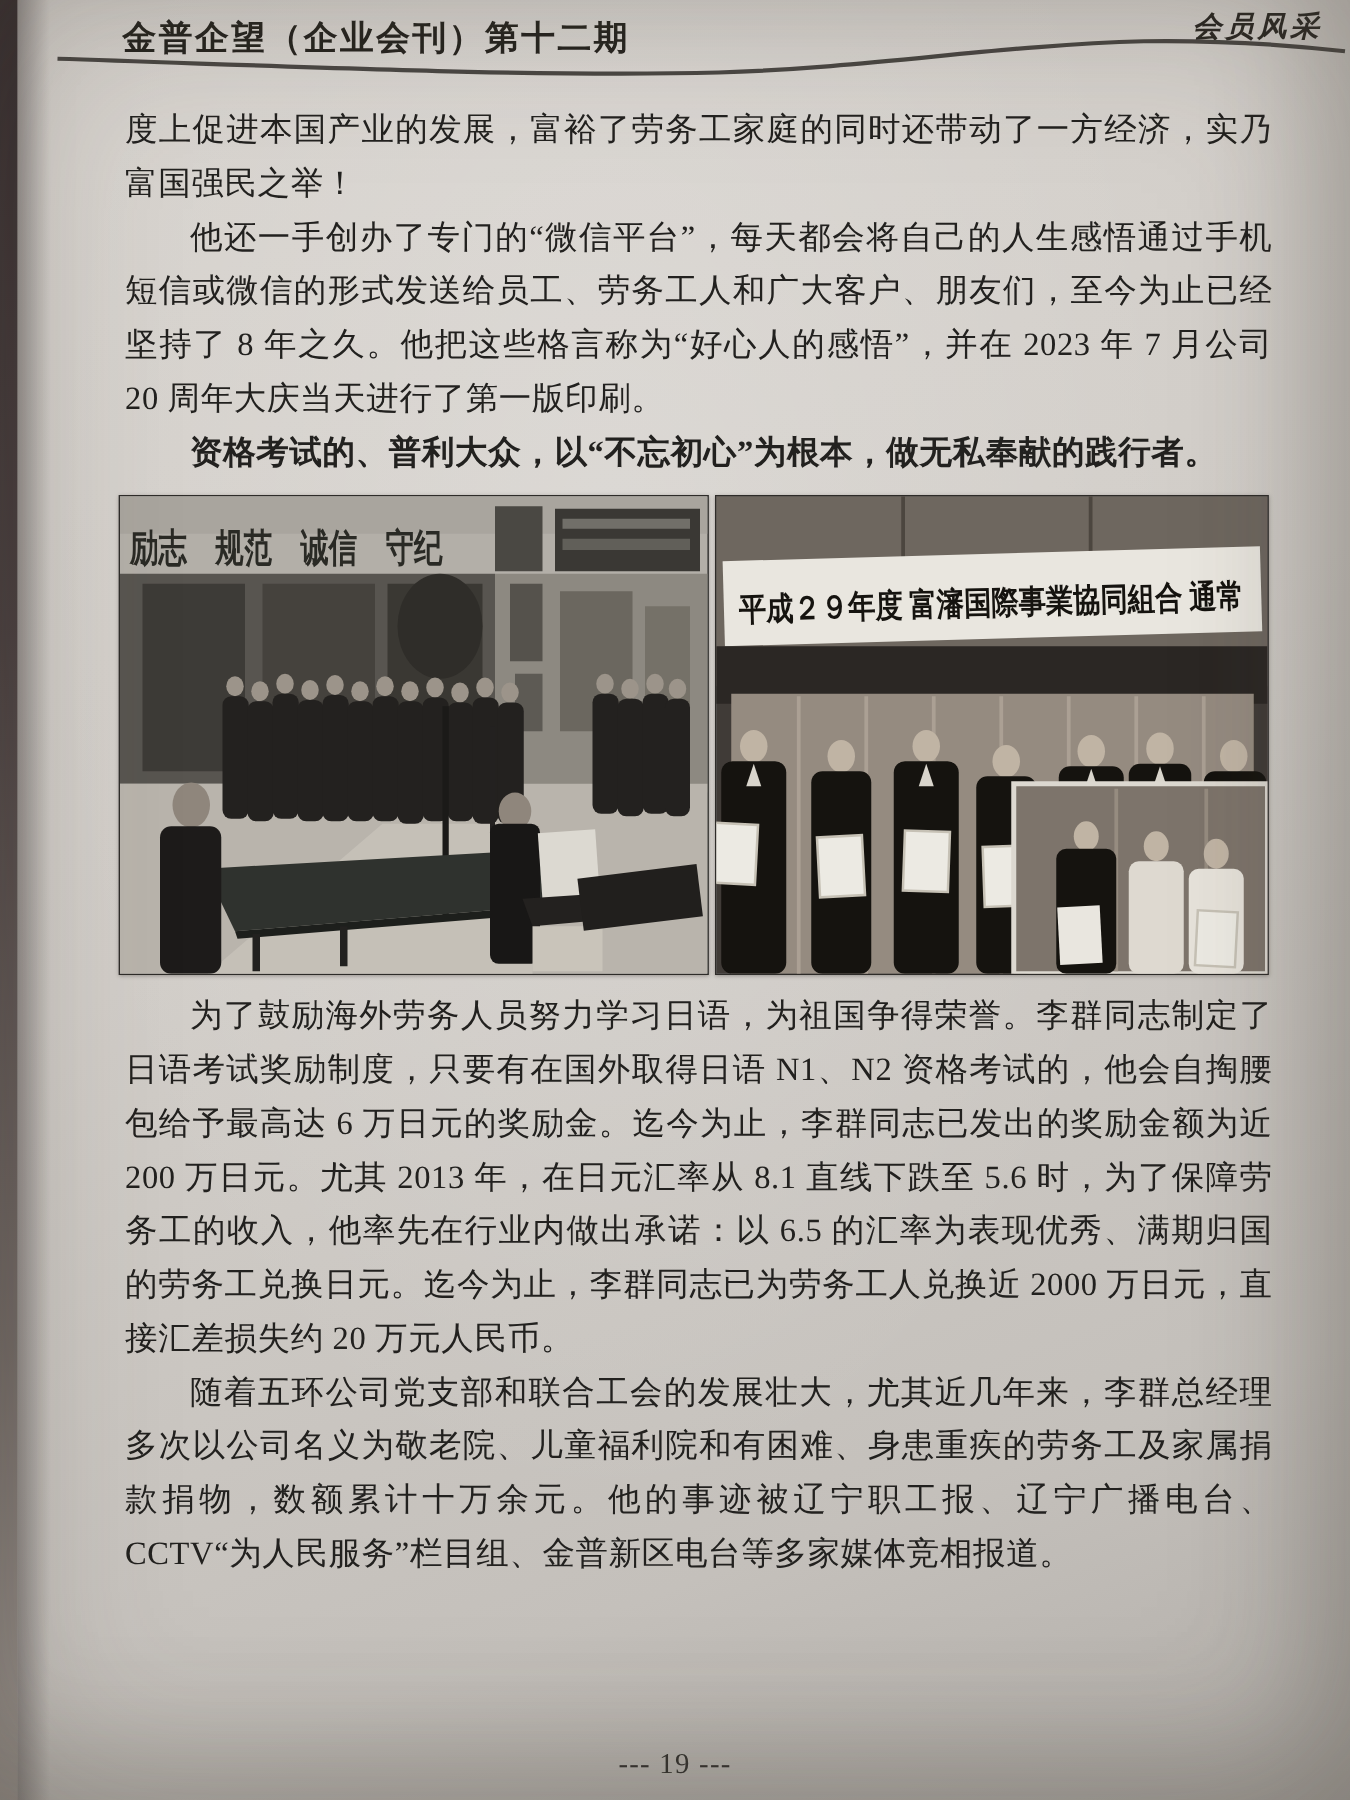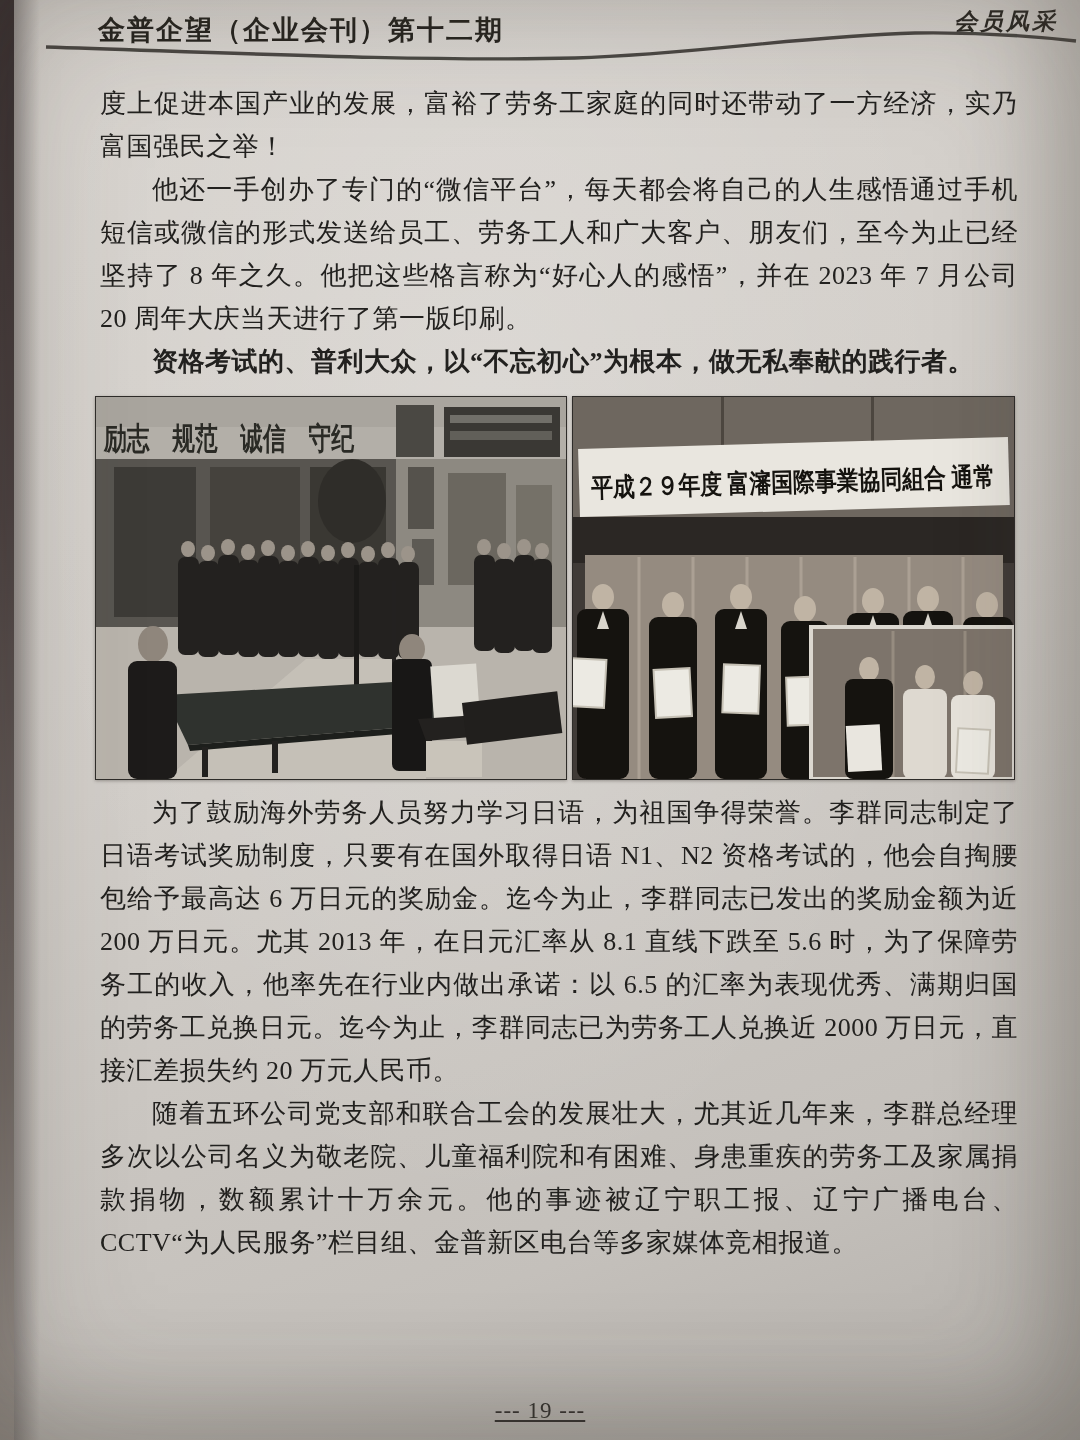--- a/index.html
+++ b/index.html
@@ -33,21 +33,21 @@
   .bold{font-weight:bold;}
 
   
   .photos{display:flex; gap:5px; margin:13px 0 11px -5px;}
   .photo{border:1px solid #2e2c29; background:#777; line-height:0;
     box-shadow:0 1px 3px rgba(40,35,30,.35);}
   .photo svg{display:block;}
 
   
   .footer{position:absolute; left:0; bottom:16px; width:100%; text-align:center;
-    font-size:23px; letter-spacing:1px; color:#33312e;text-decoration:underline;}
+    font-size:23px; letter-spacing:1px; color:#33312e;}
 </style>
 </head>
 <body>
 
 <div class="page">
   <div class="spine"></div>
   <div class="spine-soft"></div>
 
   <div class="hdr">
     <span class="hdr-left">金普企望（企业会刊）第十二期</span>

